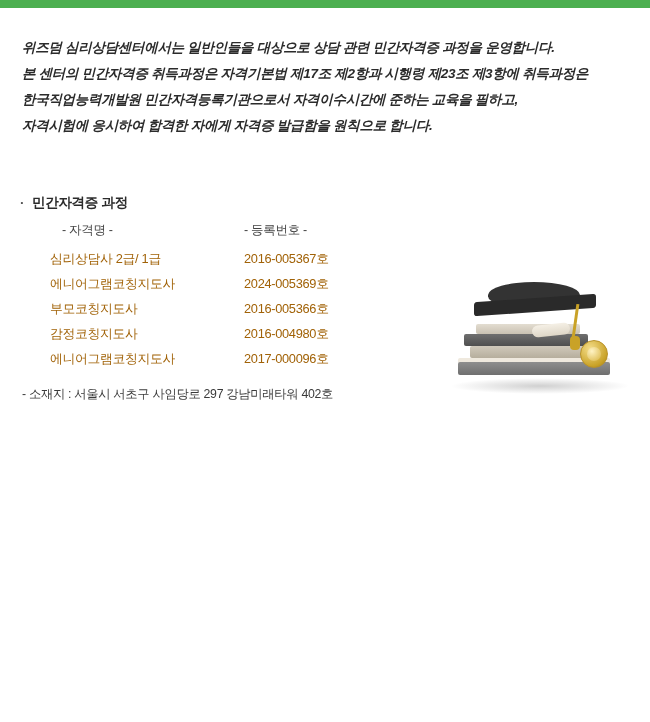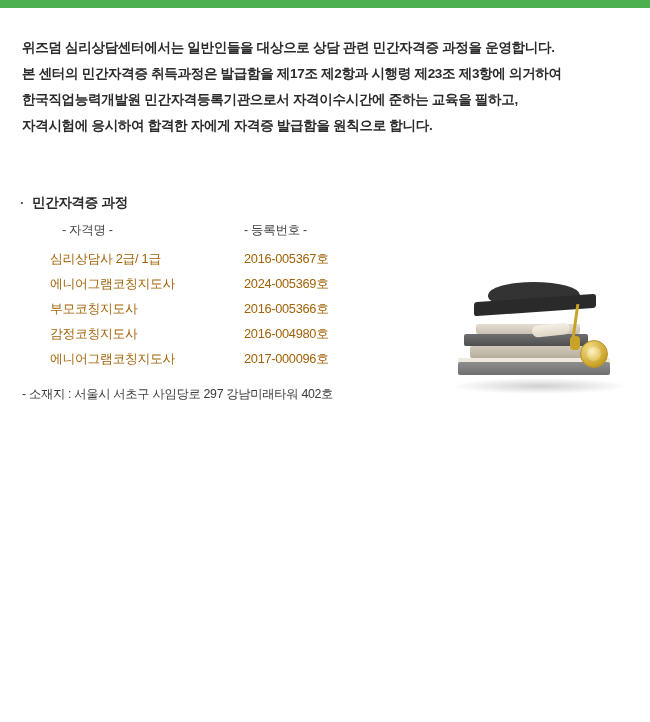--- a/index.html
+++ b/index.html
@@ -36,20 +36,21 @@
     top: 32px;
     width: 600px;
   }
   .intro p {
     margin: 0 0 9px 0;
     font-size: 13.5px;
     font-weight: bold;
     color: #2b2b2b;
     letter-spacing: -0.3px;
     line-height: 1.25;
+    font-style: italic;
   }
   .section-title {
     position: absolute;
     left: 20px;
     top: 186px;
     font-size: 13.5px;
     font-weight: bold;
     color: #2b2b2b;
     letter-spacing: -0.3px;
   }
@@ -207,21 +208,21 @@
 </style>
 </head>
 <body>
 
 <div class="top-bar"></div>
 
 <div class="page">
 
   <div class="intro">
     <p>위즈덤 심리상담센터에서는 일반인들을 대상으로 상담 관련 민간자격증 과정을 운영합니다.</p>
-    <p>본 센터의 민간자격증 취득과정은 발급함을 제17조 제2항과 시행령 제23조 제3항에 의거하여</p>
+    <p>본 센터의 민간자격증 취득과정은 자격기본법 제17조 제2항과 시행령 제23조 제3항에 취득과정은</p>
     <p>한국직업능력개발원 민간자격등록기관으로서 자격이수시간에 준하는 교육을 필하고,</p>
     <p>자격시험에 응시하여 합격한 자에게 자격증 발급함을 원칙으로 합니다.</p>
   </div>
 
   <div class="section-title">
     <span class="bullet">·</span><span>민간자격증 과정</span>
   </div>
 
   <table class="cert-table">
     <thead>

